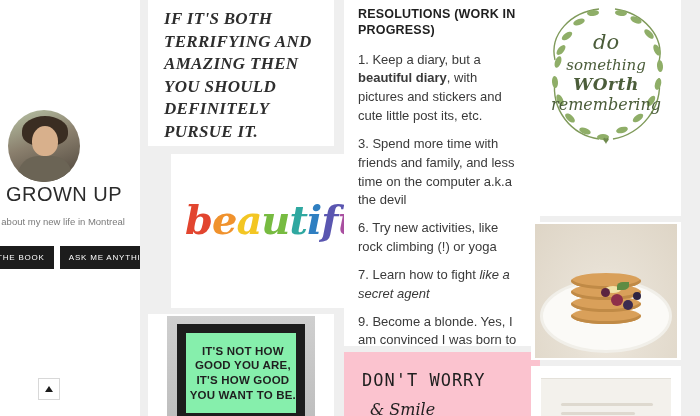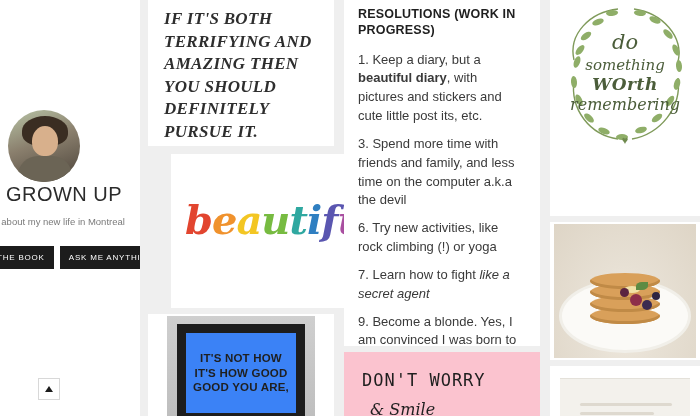--- a/index.html
+++ b/index.html
@@ -149,24 +149,24 @@
   }
   .poster-frame {
     position: absolute;
     left: 10px; top: 8px;
     width: 128px; height: 98px;
     background: #1d1d1d;
     padding: 9px;
   }
   .poster-inner {
     width: 100%; height: 100%;
-    background: #3b82f6;
+    background: #86efac;
     display: flex;
     align-items: center;
-    justify-content: center;
+    justify-content: flex-end;
     text-align: center;
   }
   .poster-text {
     font-family: "Liberation Sans", sans-serif;
     font-weight: bold;
     font-size: 11.5px;
     line-height: 1.28;
     color: #1f1f1f;
     letter-spacing: 0.2px;
   }
@@ -223,21 +223,21 @@
     left: 26px; top: 48px;
     font-family: "DejaVu Serif", serif;
     font-style: italic;
     font-size: 16px;
     color: #1f1f1f;
   }
 
   
   .col3 {
     position: absolute;
-    left: 550px; top: 0;
+    left: 531px; top: 0;
     width: 150px;
     height: 400px;
   }
   .wreath-card {
     position: absolute;
     left: 0; top: -6px;
     width: 150px; height: 222px;
     background: #ffffff;
     overflow: hidden;
   }
@@ -379,22 +379,23 @@
         <span>b</span><span>e</span><span>a</span><span>u</span><span>t</span><span>i</span><span>f</span><span>u</span>
       </div>
     </div>
 
     <div class="card poster-card">
       <div class="poster-photo">
         <div class="poster-frame">
           <div class="poster-inner">
             <div class="poster-text">
               <div>IT'S NOT HOW</div>
+              <div>GOOD YOU ARE,</div>
               <div>IT'S HOW GOOD</div>
-              <div>GOOD YOU ARE,</div>
+              <div>YOU WANT TO BE.</div>
             </div>
           </div>
         </div>
       </div>
     </div>
 
   </div>
 
   <div class="col2">
 

